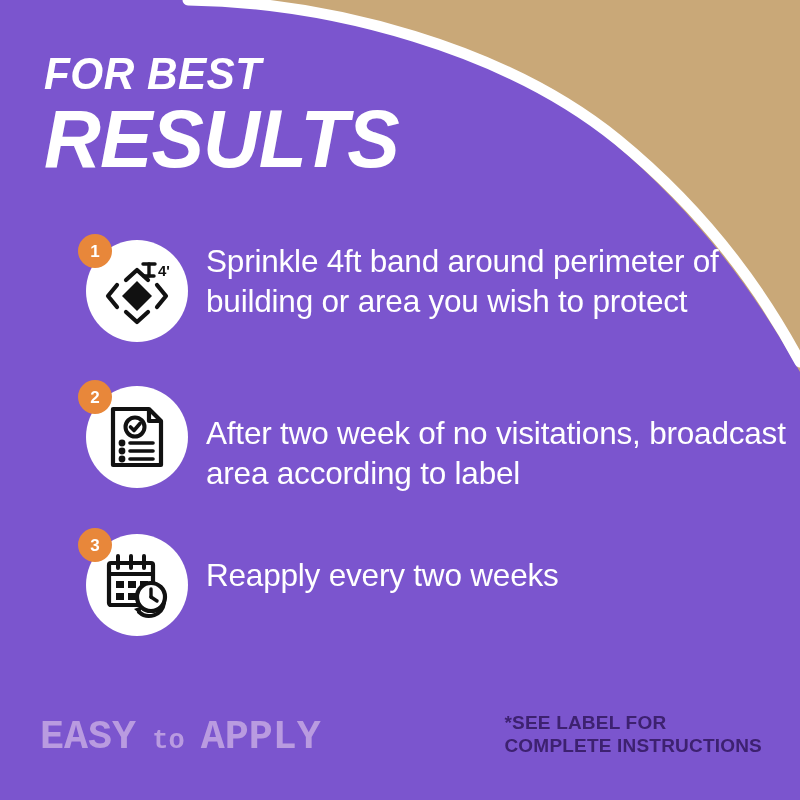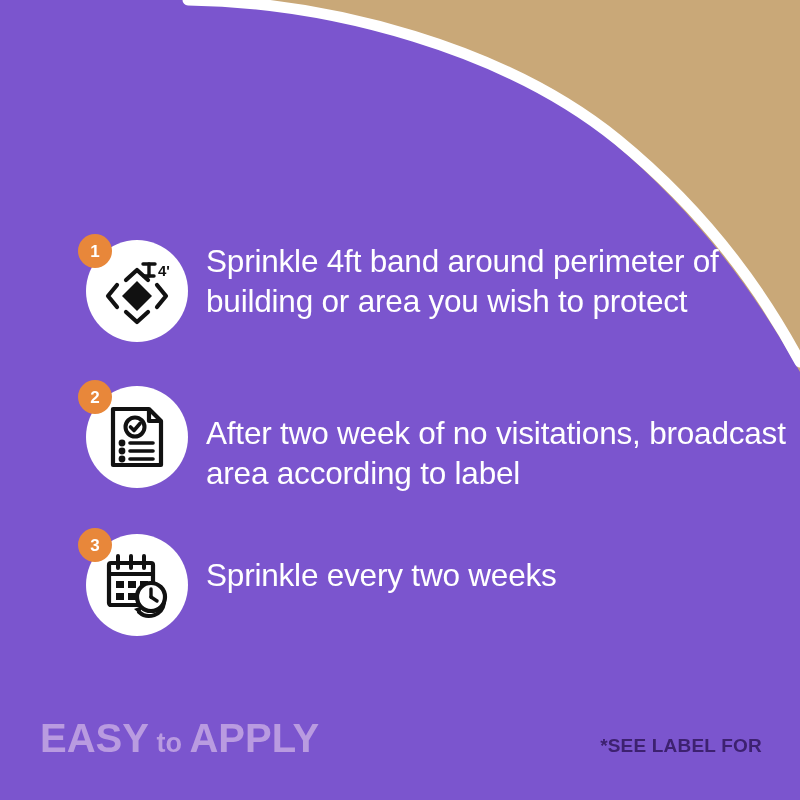--- a/index.html
+++ b/index.html
@@ -127,21 +127,21 @@
   .step-3 .step-text { margin-top: 30px; }
   .step-2 .step-text { margin-top: 36px; }
 
   
   .footer-left {
     position: absolute;
     left: 40px;
     bottom: 42px;
     z-index: 5;
     color: #B99BE0;
-    font-family: Liberation Sans, sans-serif;
+    font-family: Liberation Mono, monospace;
     font-weight: bold;
     font-size: 40px;
     letter-spacing: 0px;
     line-height: 1;
     white-space: nowrap;
   }
   .footer-left .small-to {
     font-size: 27px;
     font-weight: bold;
     letter-spacing: 0;
@@ -164,20 +164,24 @@
 <body>
 
 <div id="poster">
 
   <svg id="bg-svg" viewBox="0 0 800 800" preserveAspectRatio="none">
     <rect x="0" y="0" width="800" height="800" fill="#7B55CE"></rect>
     <path d="M 196 0 L 800 0 L 800 372 C 760 300 700 215 610 140 C 500 50 330 4 196 0 Z" fill="#C9A878"></path>
     <path d="M 188 0 C 330 2 505 48 618 140 C 712 217 768 302 800 362" fill="none" stroke="#FFFFFF" stroke-width="11" stroke-linecap="round"></path>
   </svg>
 
+  <div class="heading-block">
+    <div class="heading-line1">FOR BEST</div>
+    <div class="heading-line2">RESULTS</div>
+  </div>
 
   <div class="steps">
 
     <div class="step step-1">
       <div class="icon-wrap">
         <div class="badge">1</div>
         <div class="icon-circle">
           <svg width="74" height="74" viewBox="0 0 74 74">
             <g fill="none" stroke="#111111" stroke-width="4.2" stroke-linecap="round" stroke-linejoin="round">
               <polyline points="26,26 37,16 48,26"></polyline>
@@ -245,26 +249,27 @@
             <circle cx="50" cy="46" r="14" fill="#ffffff" stroke="#111111" stroke-width="4.2"></circle>
             <g stroke="#111111" stroke-width="3.4" stroke-linecap="round">
               <line x1="50" y1="38" x2="50" y2="46"></line>
               <line x1="50" y1="46" x2="56" y2="50"></line>
             </g>
             <path d="M63 52 A15 15 0 0 1 38 61" fill="none" stroke="#111111" stroke-width="4" stroke-linecap="round"></path>
             <polygon points="41,55 39,63 33,58" fill="#111111"></polygon>
           </svg>
         </div>
       </div>
-      <div class="step-text">Sprinkle every two weeks</div>
+      <div class="step-text">Reapply every two weeks</div>
     </div>
 
   </div>
 
   <div class="footer-left">
     <span>EASY</span><span class="small-to"> to </span><span>APPLY</span>
   </div>
 
   <div class="footer-right">
     <div>*SEE LABEL FOR</div>
+    <div>COMPLETE INSTRUCTIONS</div>
   </div>
 
 </div>
 
 </body></html>

